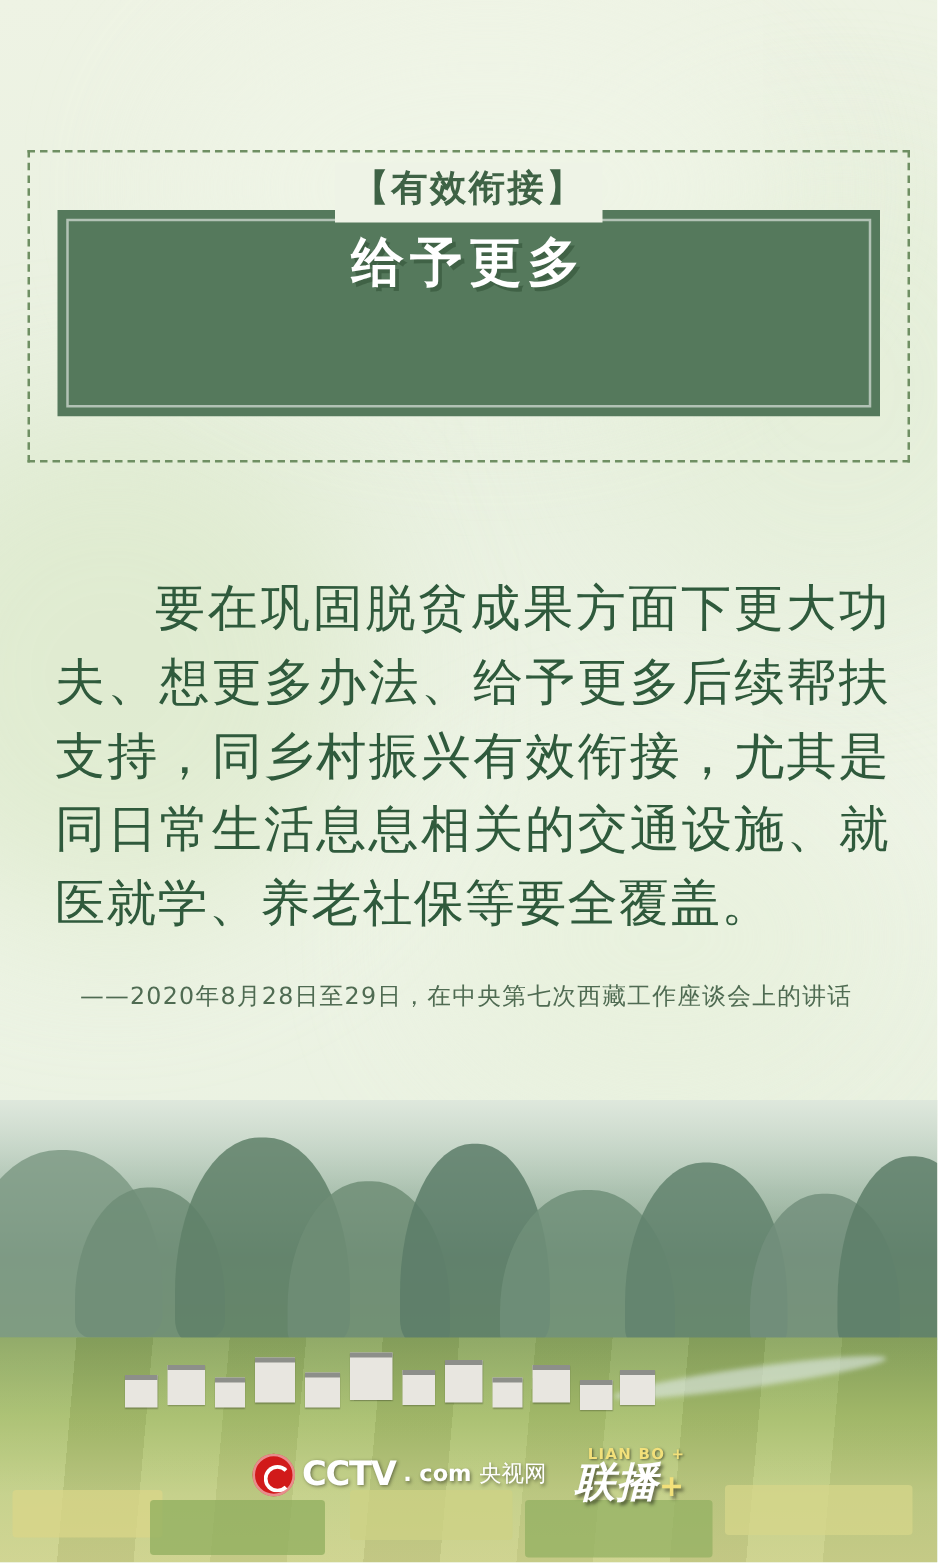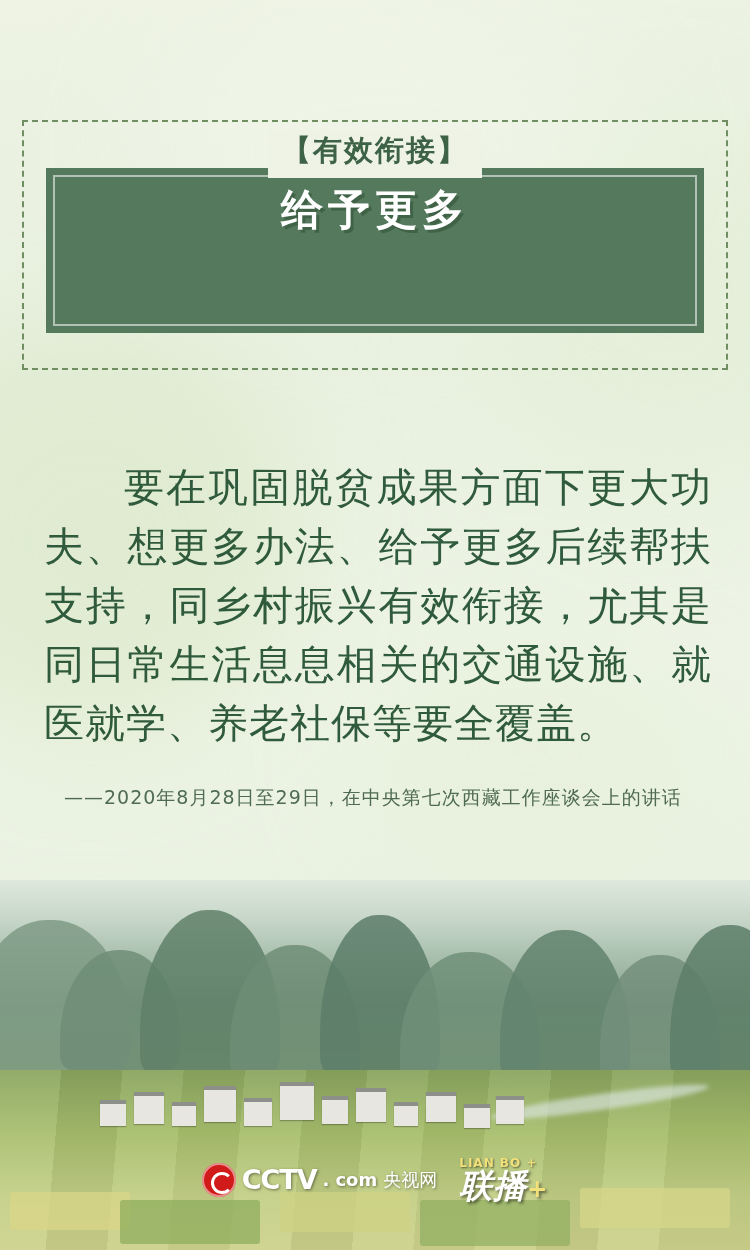--- a/index.html
+++ b/index.html
@@ -236,21 +236,21 @@
   .cctv-cn {
     color: #ffffff;
     font-family: "DejaVu Sans", sans-serif;
     font-size: 18px;
     line-height: 16px;
     text-shadow: 1px 1px 3px rgba(0,0,0,0.45);
   }
   .lianbo {
     display: flex;
     flex-direction: column;
-    align-items: flex-start;
+    align-items: flex-end;
     line-height: 1;
   }
   .lianbo-top {
     color: #f2e07a;
     font-family: "DejaVu Sans", sans-serif;
     font-size: 12px;
     font-weight: bold;
     letter-spacing: 1px;
     text-shadow: 1px 1px 2px rgba(0,0,0,0.5);
   }

